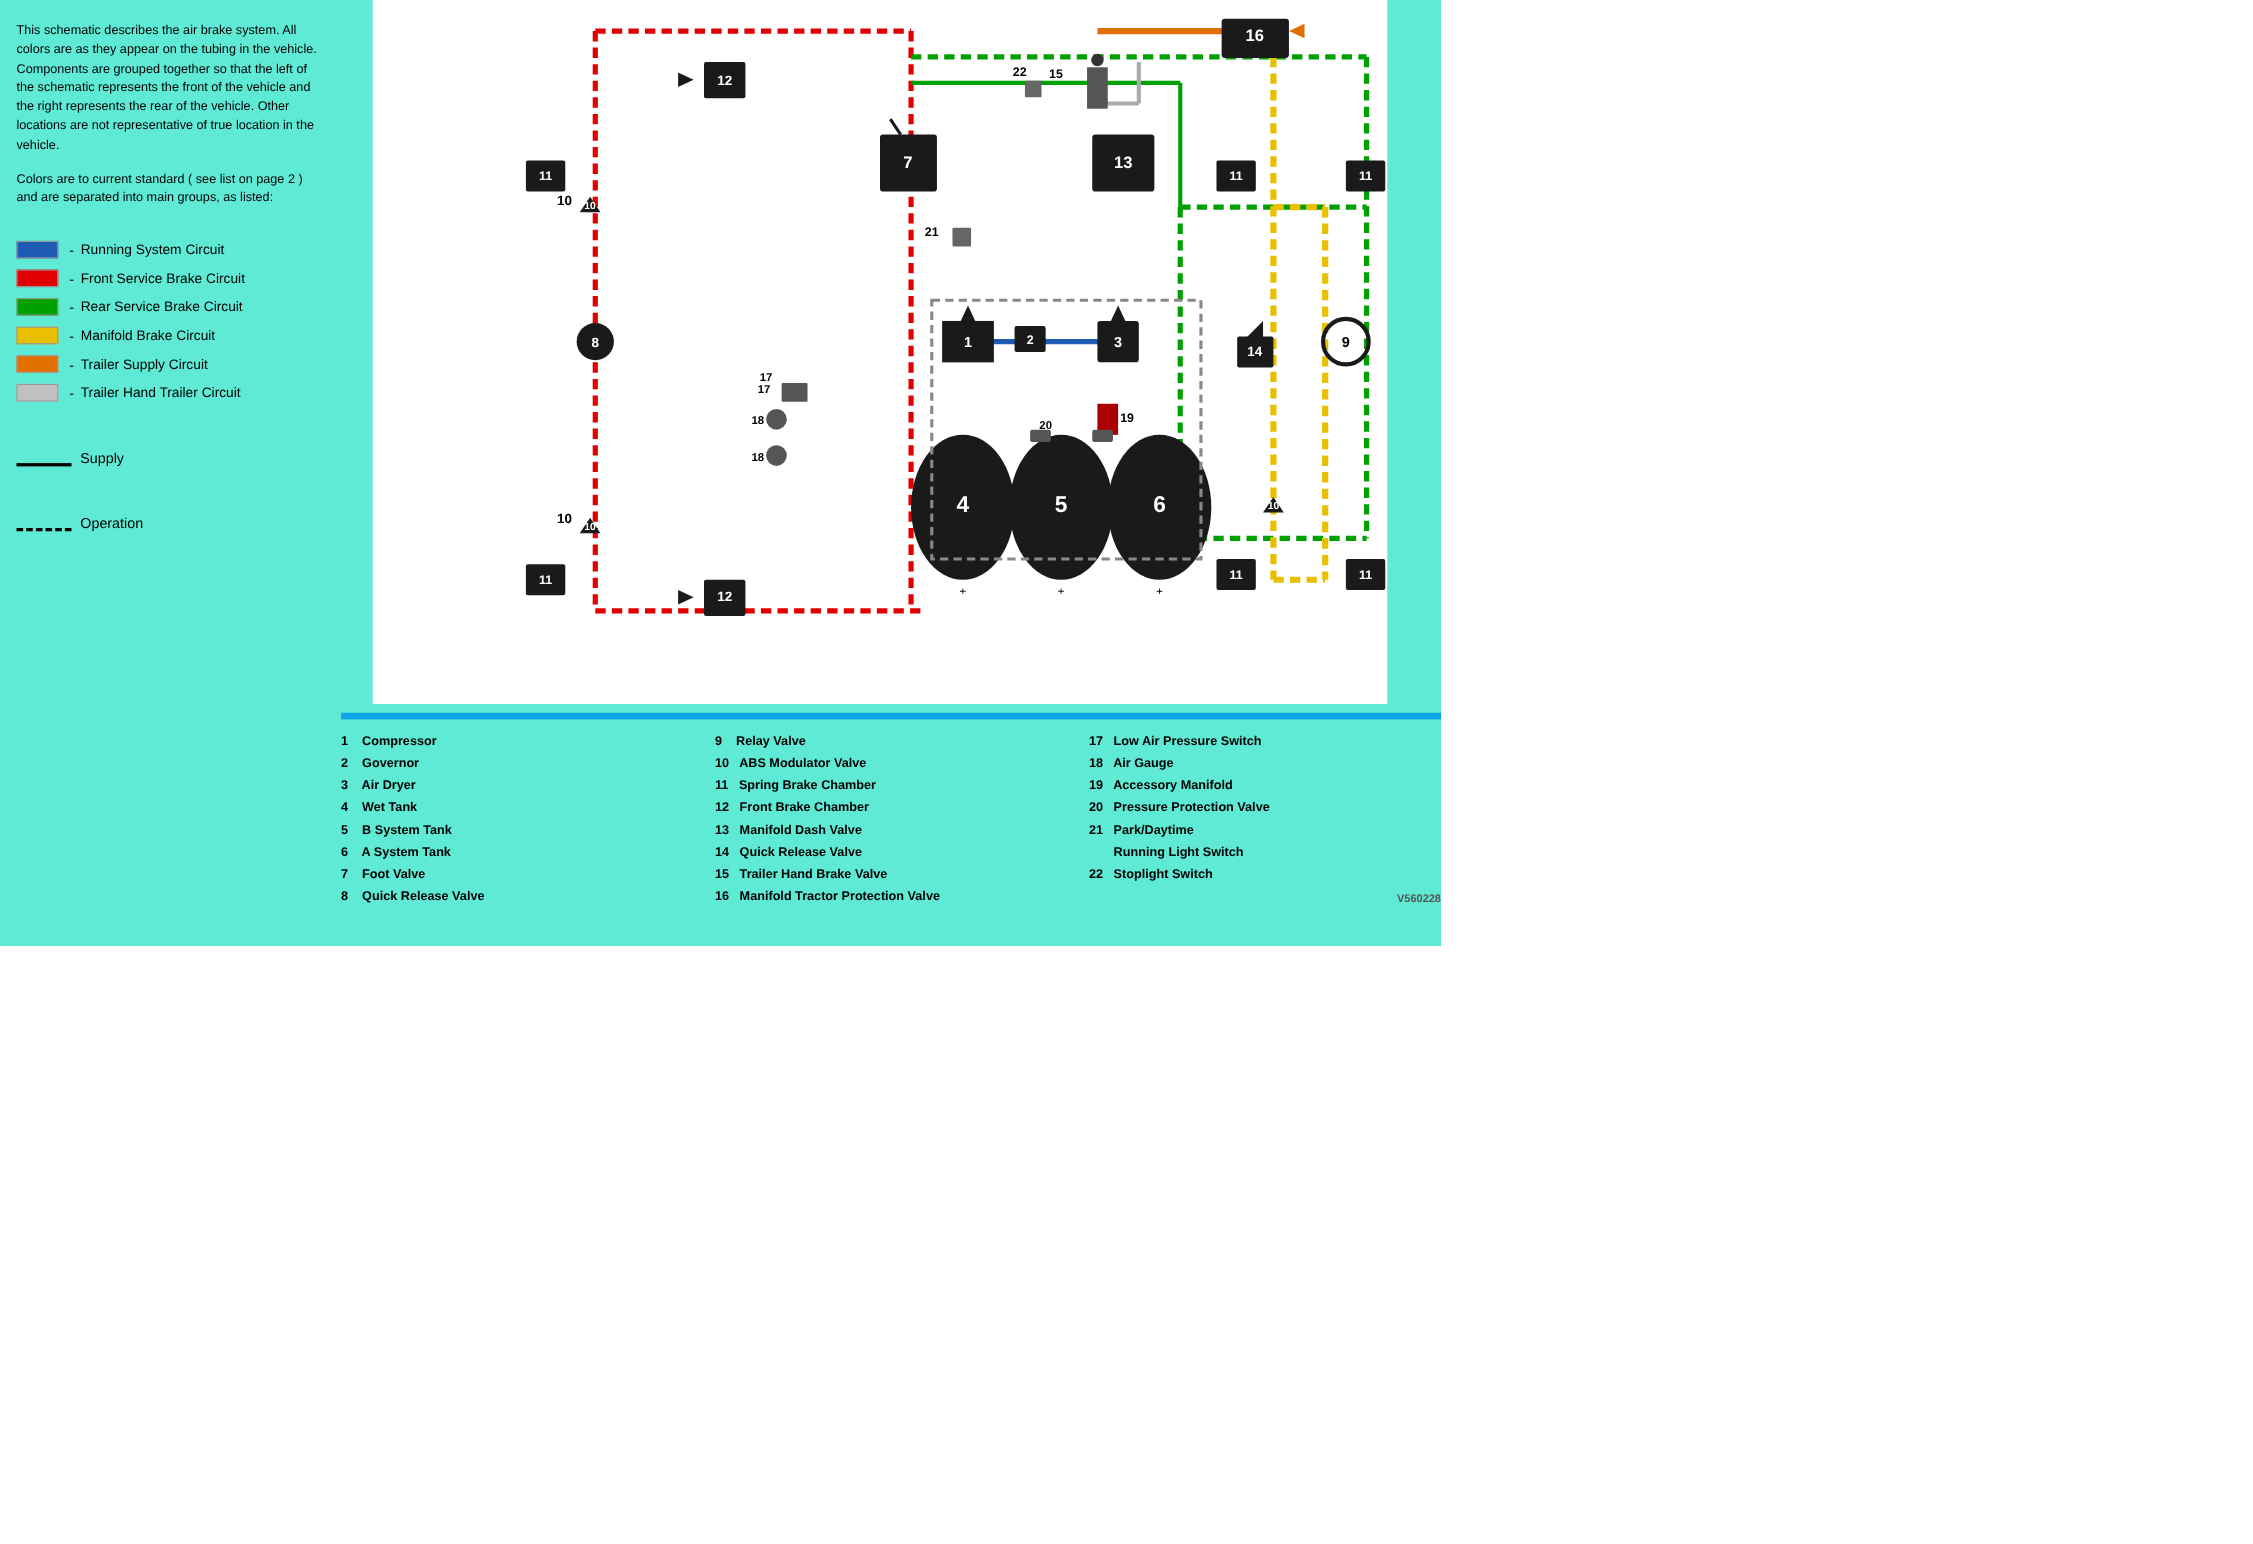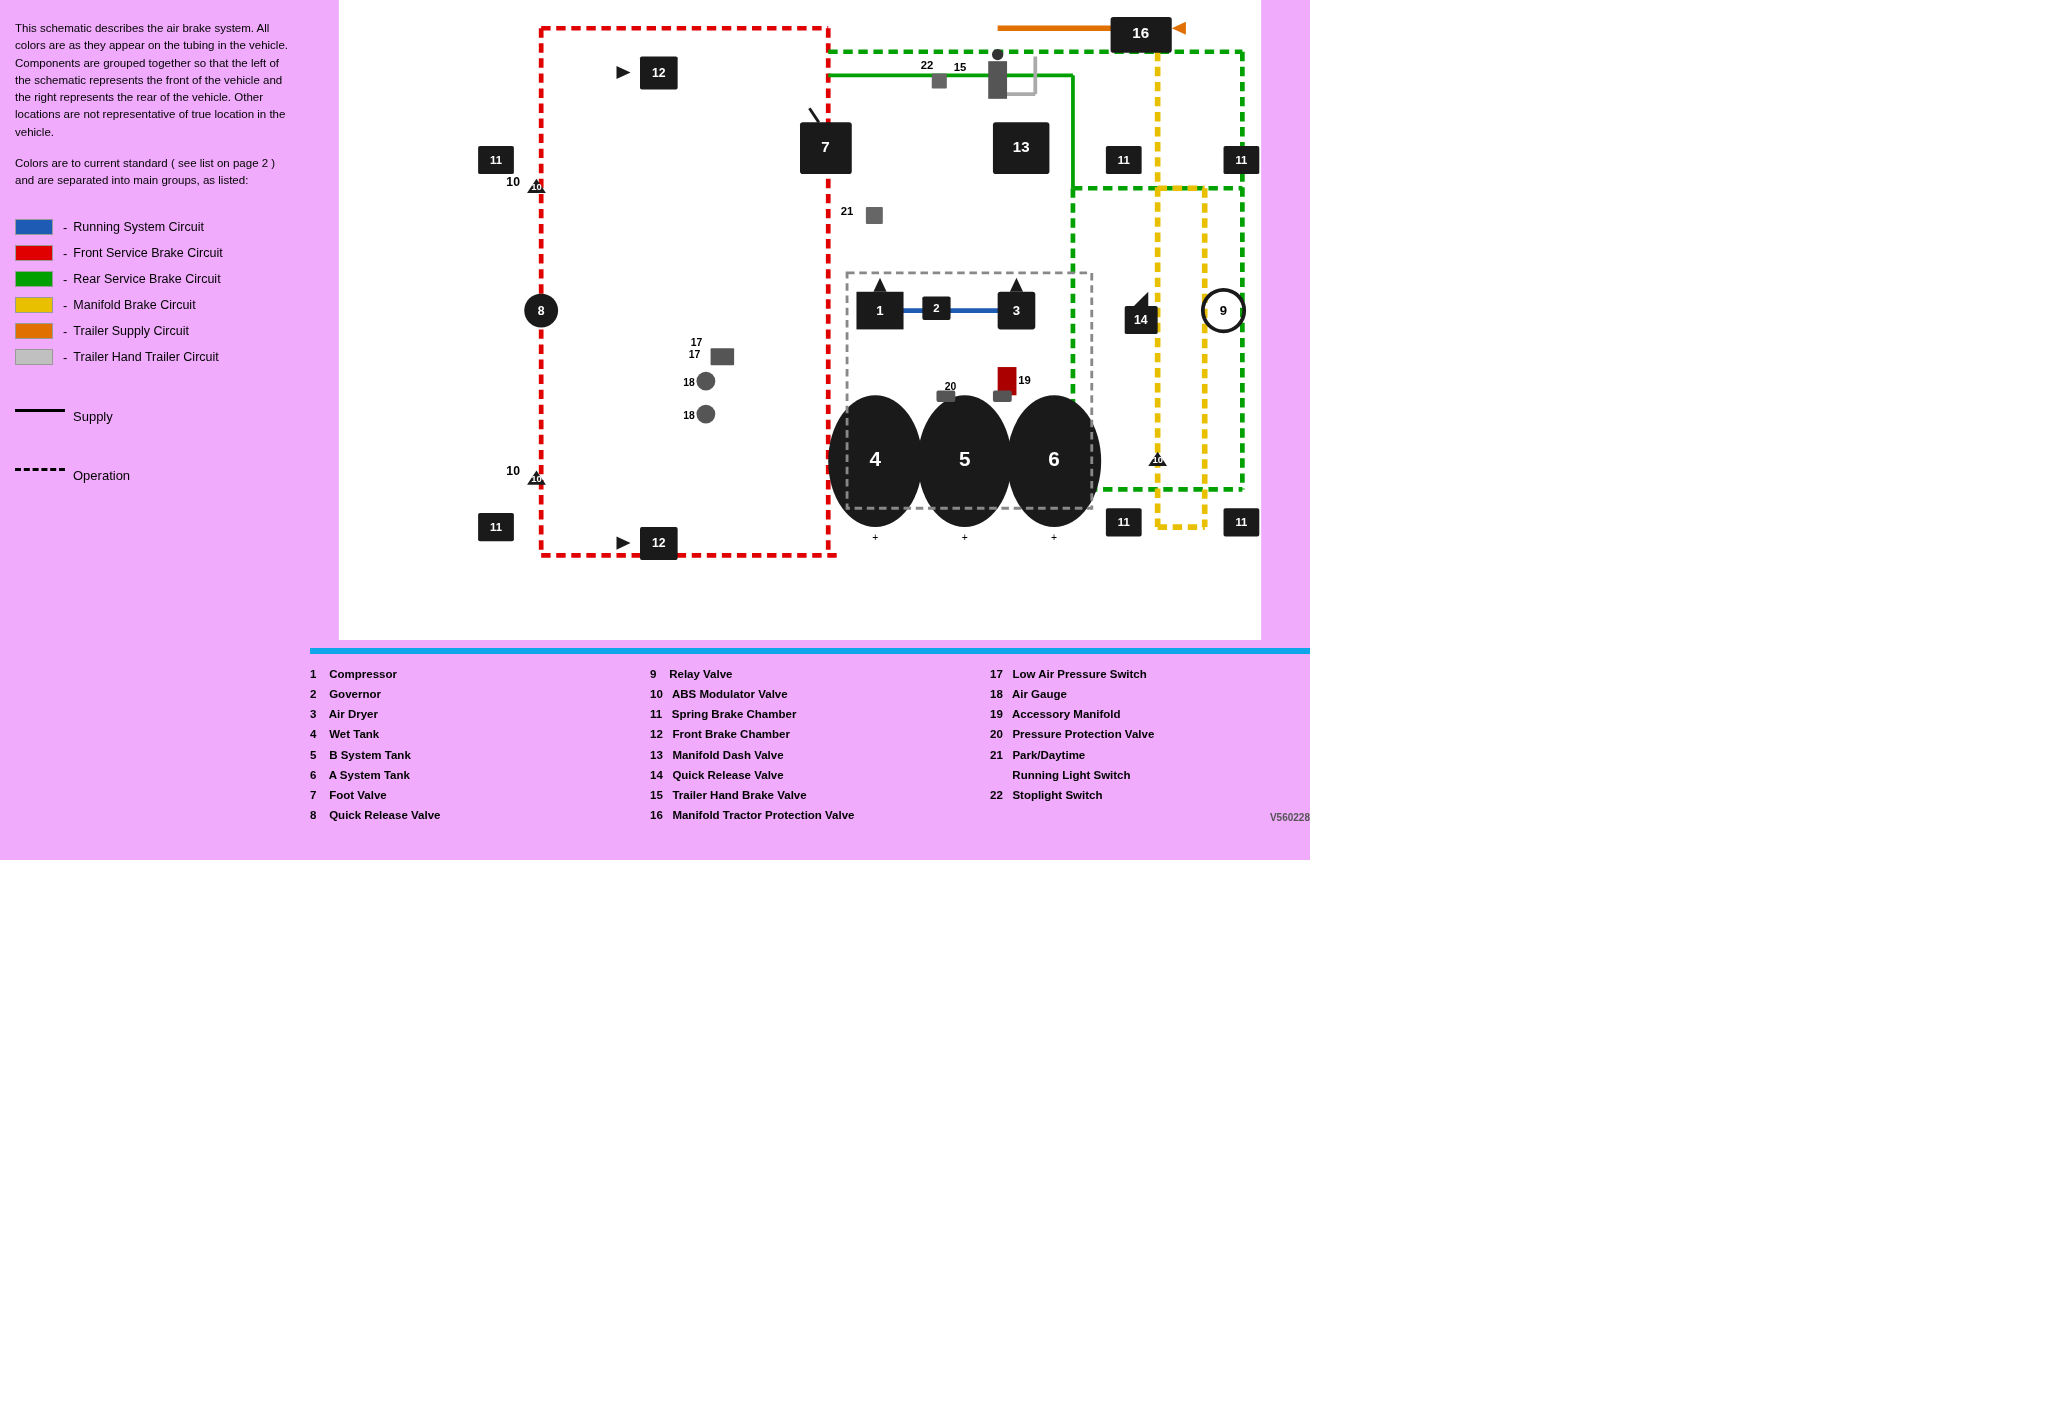--- a/index.html
+++ b/index.html
@@ -9,21 +9,21 @@
       font-size: 13px;
       width: 1310px;
       min-height: 860px;
       position: relative;
       overflow: hidden;
     }
 
     .page-container {
       width: 1310px;
       min-height: 860px;
-      background: #f0abfc;
+      background: #5eead4;
       position: relative;
       display: flex;
     }
 
     
     .left-panel {
       width: 310px;
       padding: 20px 15px;
       flex-shrink: 0;
     }
@@ -62,21 +62,21 @@
       margin-right: 6px;
       font-size: 13px;
     }
 
     .line-legend {
       margin-top: 16px;
     }
 
     .line-legend-item {
       display: flex;
-      align-items: flex-start;
+      align-items: flex-end;
       margin-bottom: 6px;
       margin-top: 44px;
     }
 
     .solid-line {
       width: 50px;
       height: 3px;
       background: #000;
       margin-right: 8px;
     }

